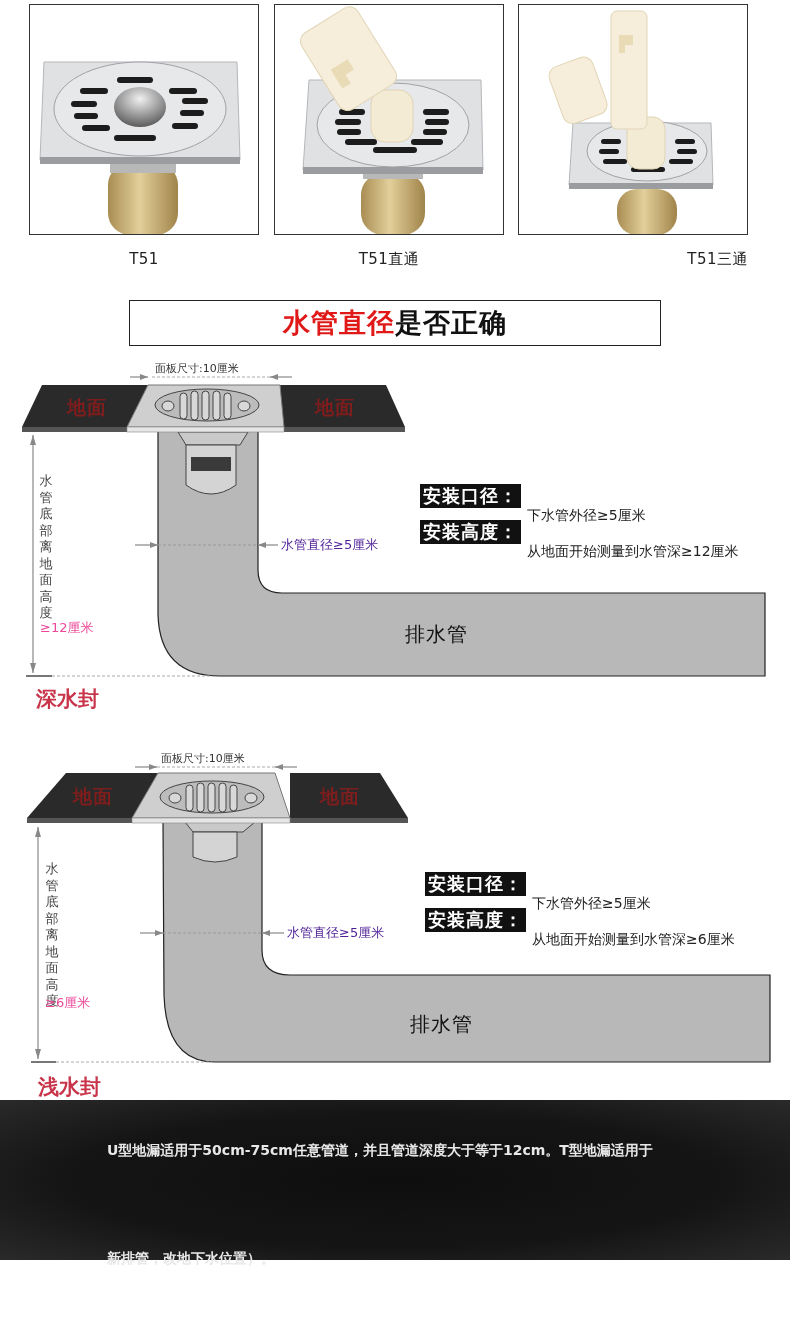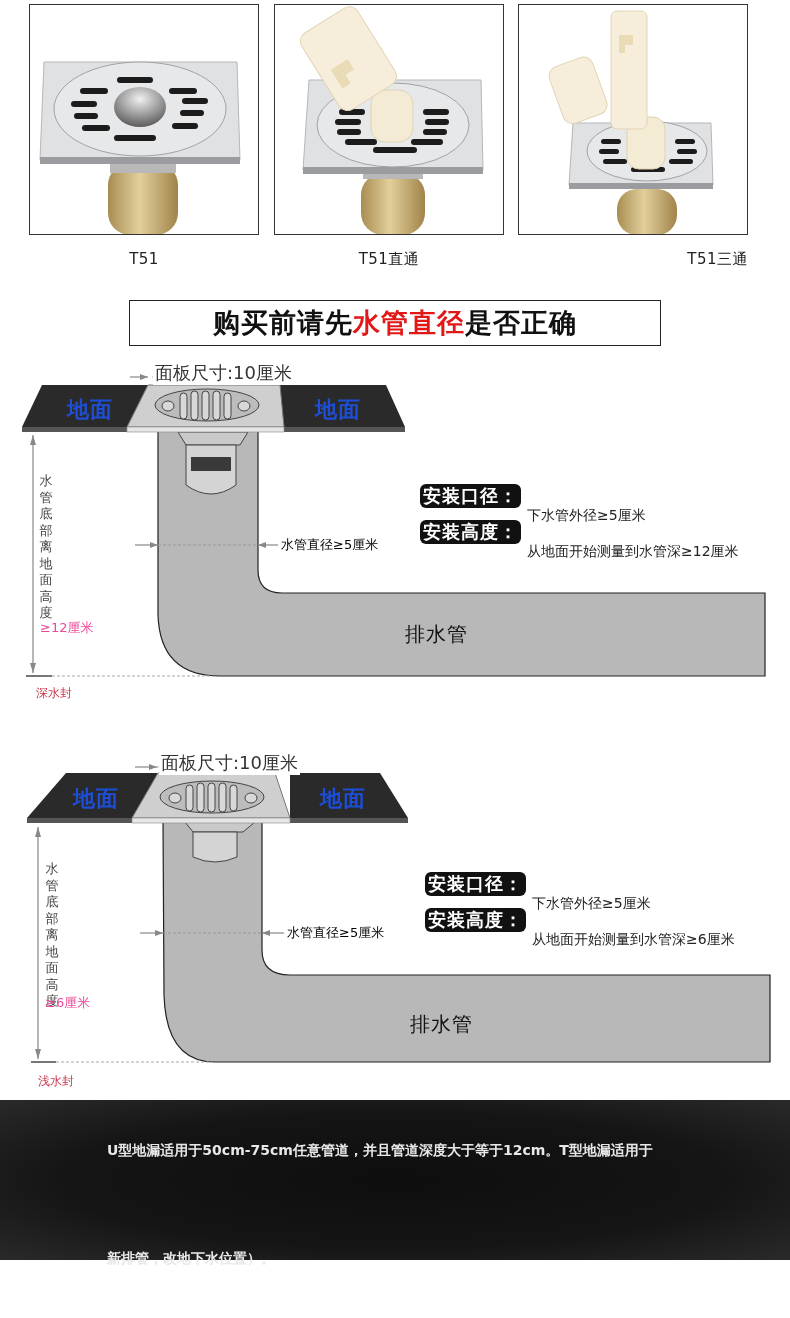--- a/index.html
+++ b/index.html
@@ -13,30 +13,30 @@
 
   
   .banner { position: absolute; left: 129px; top: 300px; width: 532px; height: 46px; border: 1.5px solid #222; background: #fff;
             display: flex; align-items: center; justify-content: center; font-size: 27px; font-weight: bold; letter-spacing: 1px; }
   .banner .red { color: #e01818; }
   .banner .blk { color: #111; }
 
   
   .diagram { position: absolute; left: 0; width: 790px; }
   .diagram svg { position: absolute; left: 0; top: 0; }
-  .floor-label { position: absolute; color: #1d4ed8; font-size: 22px; font-weight: bold; letter-spacing: 1px; }
-  .panel-size { position: absolute; font-size: 18px; color: #333; background: #fff; padding: 0 2px; }
-  .pipe-dia { position: absolute; font-size: 13px; color: #000000; }
+  .floor-label { position: absolute; color: #7f1d1d; font-size: 19px; font-weight: bold; letter-spacing: 1px; }
+  .panel-size { position: absolute; font-size: 11px; color: #333; background: #fff; padding: 0 2px; }
+  .pipe-dia { position: absolute; font-size: 13px; color: #4c1d95; }
   .spec-row { position: absolute; display: flex; align-items: center; }
-  .spec-key { background: #111; color: #fff; font-size: 18px; font-weight: bold; padding: 0 3px; letter-spacing: 1px; line-height: 24px; border-radius: 6px; }
+  .spec-key { background: #111; color: #fff; font-size: 18px; font-weight: bold; padding: 0 3px; letter-spacing: 1px; line-height: 24px; }
   .spec-val { font-size: 14px; color: #222; margin-left: 6px; margin-top: 40px; }
   .vlabel { position: absolute; font-size: 13px; color: #444; line-height: 16.5px; width: 16px; text-align: center; }
   .vlabel-last { position: absolute; font-size: 13px; color: #ec4899; white-space: nowrap; }
   .drain-label { position: absolute; font-size: 20px; color: #111; letter-spacing: 1px; }
-  .seal-label { position: absolute; font-size: 12px; color: #c8344a; }
+  .seal-label { position: absolute; font-size: 21px; color: #c8344a; font-weight: bold; }
 
   
   .notes { position: absolute; left: 0; top: 1100px; width: 790px; height: 160px;
            background: radial-gradient(ellipse at 50% 50%, #0e0e0e 0%, #151515 60%, #2a2a2a 100%); font-weight: bold; }
   .notes p { position: absolute; left: 107px; color: #e8e8e8; font-size: 14px; white-space: nowrap; }
 </style>
 </head>
 <body>
 
 <div class="product" style="left:29px;">
@@ -134,21 +134,20 @@
     <rect x="92" y="6" width="36" height="118" rx="6" fill="#f6eedb" stroke="#e2d5b5"></rect>
     <path d="M100 30 h14 v10 h-8 v8 h-6 z" fill="#eadbb7"></path>
     <g transform="rotate(-20 60 85)">
       <rect x="36" y="55" width="46" height="60" rx="10" fill="#f6eedb" stroke="#e2d5b5"></rect>
     </g>
   </svg>
 </div>
 <div class="product-label" style="left:518px;text-align:right;">T51三通</div>
 
 <div class="banner">
-  <span class="blk">购买前请先</span>
   <span class="red">水管直径</span>
   <span class="blk">是否正确</span>
 </div>
 
 <div class="diagram" style="top:355px; height:350px;">
   <svg width="790" height="350" viewBox="0 0 790 350">
 
     <path d="M158 75 L258 75 L258 215 Q258 238 282 238 L765 238 L765 321 L220 321 Q160 321 158 260 Z" fill="#b8b8b8" stroke="#222" stroke-width="1.2"></path>
 
     <path d="M178 77 L248 77 L240 90 L186 90 Z" fill="#c9c9c9" stroke="#444"></path>

